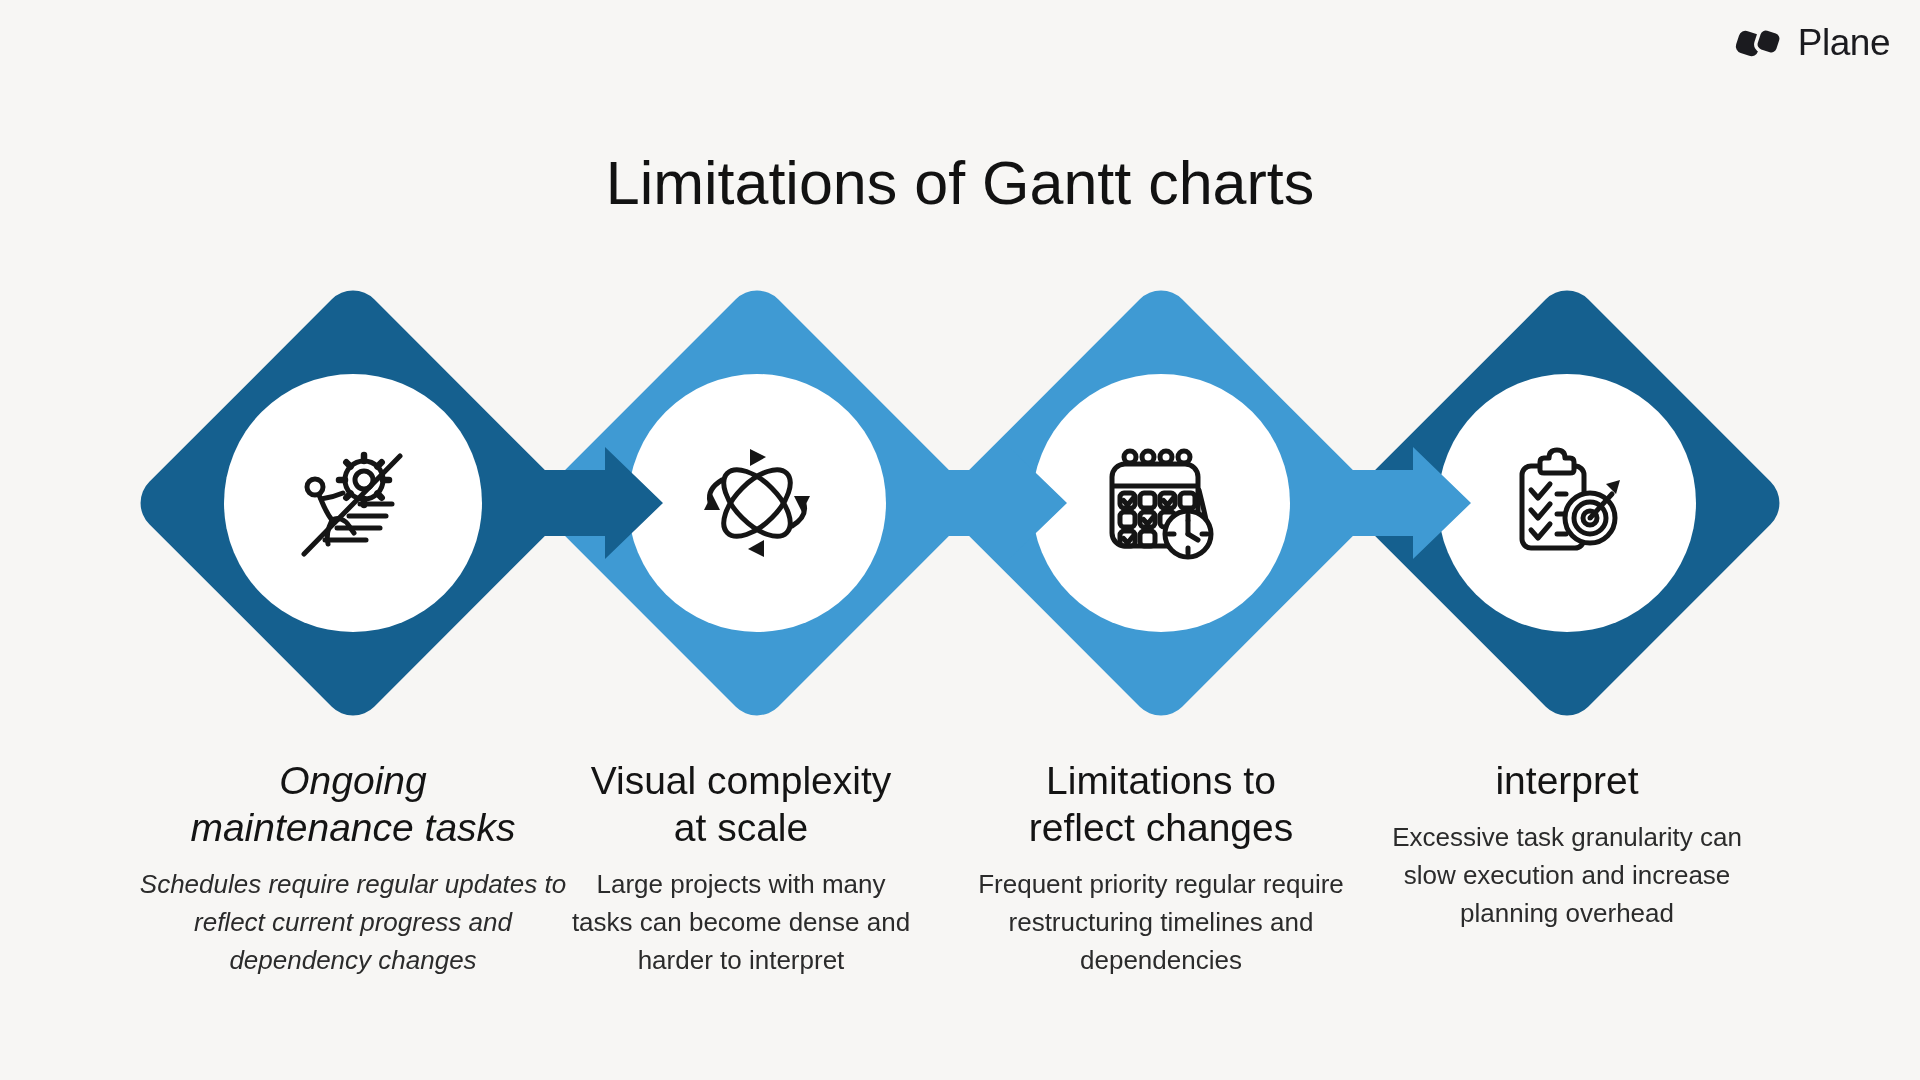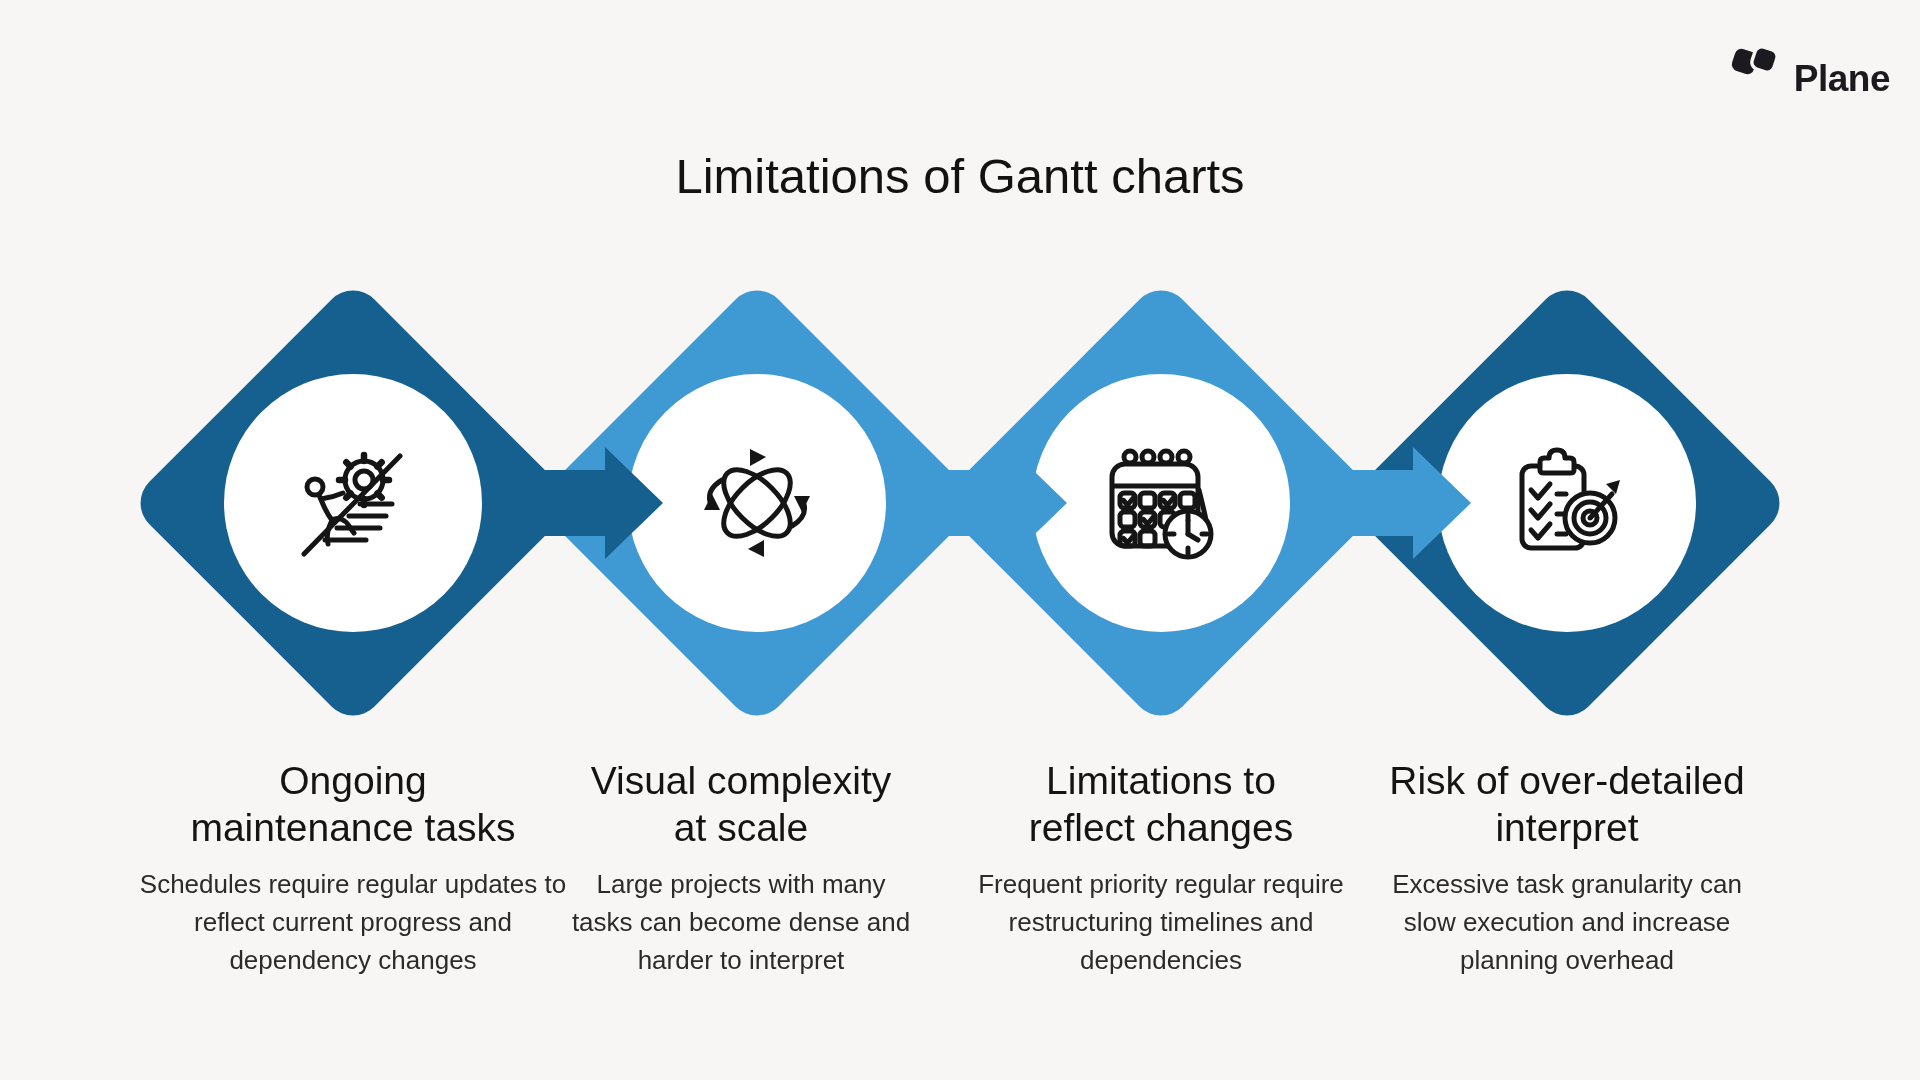--- a/index.html
+++ b/index.html
@@ -13,25 +13,25 @@
   html,body{margin:0;padding:0;}
   body{
     width:1920px;height:1080px;
     background:var(--background);
     font-family:"Liberation Sans", sans-serif;
     color:var(--ink);
   }
   .stage{position:relative;width:1920px;height:1080px;overflow:hidden;}
 
   .logo{position:absolute;top:22px;right:30px;display:flex;align-items:center;gap:9px;z-index:10;}
-  .logo-text{font-size:37px;font-weight:700;color:#1B1B1F;letter-spacing:-0.5px;margin-top:36px;}
+  .logo-text{font-size:37px;font-weight:400;color:#1B1B1F;letter-spacing:-0.5px;}
 
   .title{
     position:absolute;top:148px;left:0;width:100%;
-    text-align:center;font-size:49px;font-weight:500;color:#121212;
+    text-align:center;font-size:61px;font-weight:500;color:#121212;
     letter-spacing:0px;
   }
 
   .diamond{
     position:absolute;width:318px;height:318px;top:344px;
     border-radius:30px;transform:rotate(45deg);
   }
   .diamond.dark{background:var(--dark-blue);z-index:1;}
   .diamond.light{background:var(--light-blue);z-index:2;}
 
@@ -56,21 +56,21 @@
   .caption .desc{
     margin:14px auto 0;font-size:26px;line-height:38px;
     font-weight:400;color:var(--body-ink);
   }
   .desc-0{max-width:430px;}
   .desc-1{max-width:344px;}
   .desc-2{max-width:396px;}
   .desc-3{max-width:384px;}
 
   
-  .dx-0{left:194px;}  .cx-0{left:224px;}  .ix-0{left:288px;}  .tx-0{left:118px;}
+  .dx-0{left:194px;}  .cx-0{left:224px;}  .ix-0{left:288px;}  .tx-0{left:118px;font-style:italic;}
   .dx-1{left:598px;}  .cx-1{left:628px;}  .ix-1{left:692px;}  .tx-1{left:506px;}
   .dx-2{left:1002px;} .cx-2{left:1032px;} .ix-2{left:1096px;} .tx-2{left:926px;}
   .dx-3{left:1408px;} .cx-3{left:1438px;} .ix-3{left:1502px;} .tx-3{left:1332px;}
   .ax-0{left:498px;}  .ax-1{left:902px;}  .ax-2{left:1306px;}
 </style>
 </head>
 <body>
 
 <div class="stage">
 
@@ -212,18 +212,17 @@
     <div class="h-line">Visual complexity</div>
     <div class="h-line">at scale</div>
     <div class="desc desc-1">Large projects with many tasks can become dense and harder to interpret</div>
   </div>
   <div class="caption tx-2">
     <div class="h-line">Limitations to</div>
     <div class="h-line">reflect changes</div>
     <div class="desc desc-2">Frequent priority regular require restructuring timelines and dependencies</div>
   </div>
   <div class="caption tx-3">
-    <div class="h-line">Risk of over-detailed</div>
     <div class="h-line">interpret</div>
     <div class="desc desc-3">Excessive task granularity can slow execution and increase planning overhead</div>
   </div>
 
 </div>
 
 </body></html>

